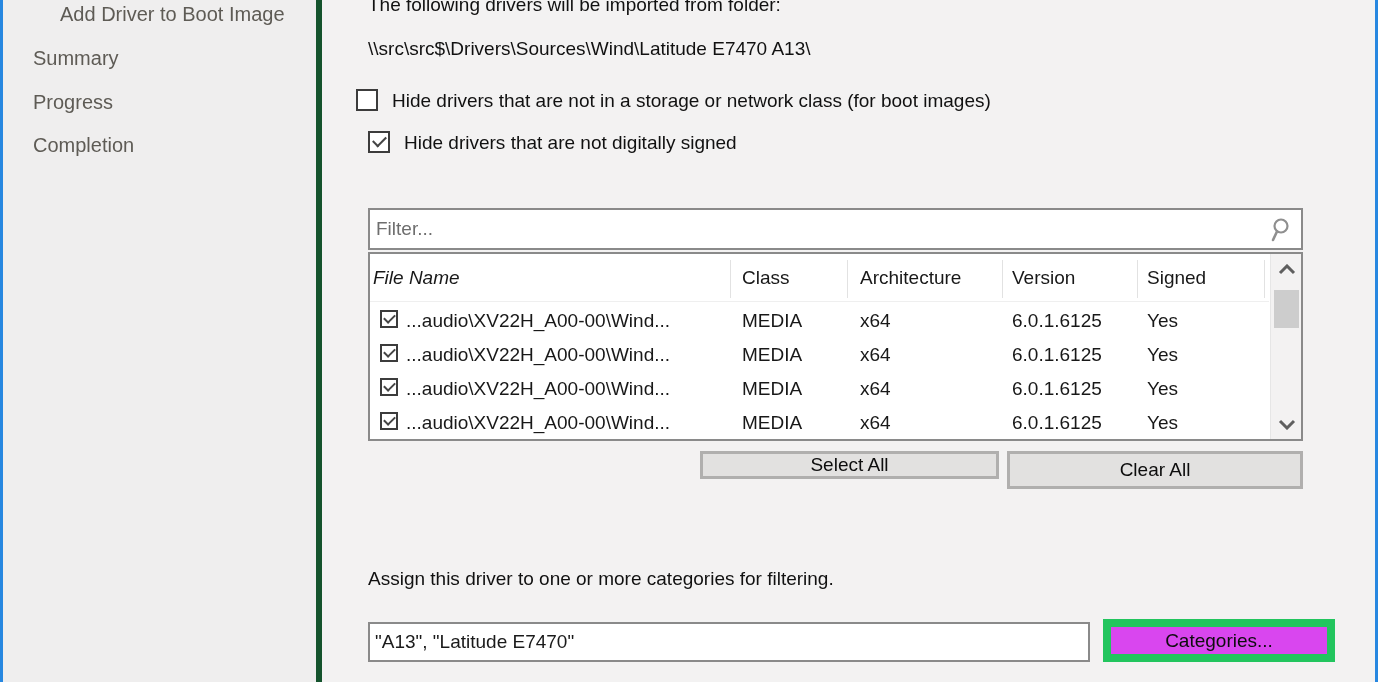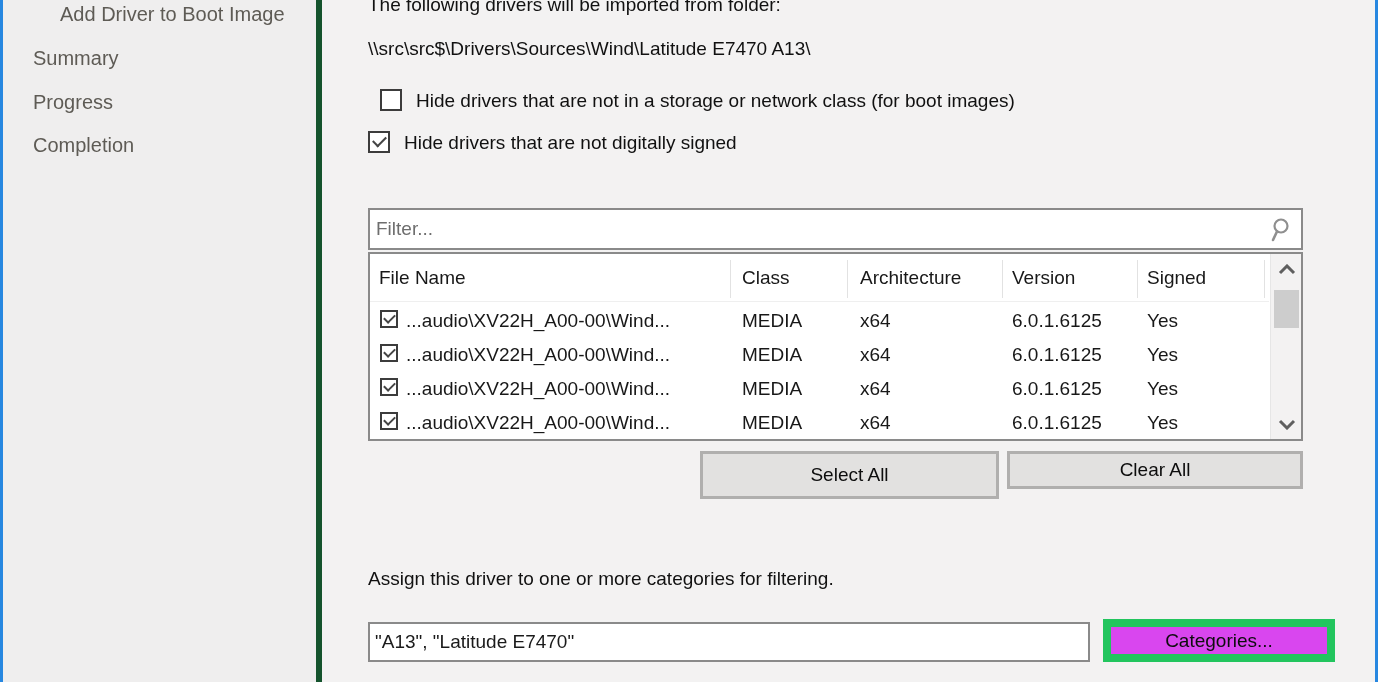--- a/index.html
+++ b/index.html
@@ -41,21 +41,21 @@
                   outline:none; font-family:"Liberation Sans",sans-serif; font-size:19px; color:#333; background:transparent; }
   .filter-input::placeholder { color:#6e6e6e; opacity:1; }
   .search-icon { position:absolute; right:8px; top:7px; }
 
   
   .table { position:absolute; left:368px; top:252px; width:935px; height:189px;
            background:#fff; border:2px solid #8a8a8a; }
   .thead { position:absolute; left:0; top:0; width:899px; height:48px; background:#fff;
            border-bottom:1px solid #efefef; }
   .th { position:absolute; top:13px; font-size:19px; color:#181818; white-space:nowrap; }
-  .th-file { left:9px; } .th-class { left:372px; } .th-arch { left:490px; }
+  .th-file { left:3px;font-style:italic; } .th-class { left:372px; } .th-arch { left:490px; }
   .th-ver { left:642px; } .th-signed { left:777px; }
   .col-sep { position:absolute; top:6px; width:1px; height:38px; background:#e2e2e2; }
 
   .t-row { position:absolute; left:0; width:899px; height:34px; }
   .t-cell { position:absolute; top:6px; font-size:19px; color:#181818; white-space:nowrap; }
   .t-cb { position:absolute; left:10px; top:6px; }
   .c-file { left:36px; } .c-class { left:372px; } .c-arch { left:490px; }
   .c-ver { left:642px; } .c-signed { left:777px; }
 
   
@@ -63,21 +63,21 @@
              background:#f3f2f2; border-left:1px solid #e6e6e6; }
   .scroll-btn { position:absolute; left:0; width:31px; height:30px; display:flex;
                 align-items:center; justify-content:center; }
   .scroll-up { top:0; } .scroll-down { bottom:0; }
   .scroll-thumb { position:absolute; left:3px; top:36px; width:25px; height:38px; background:#cdcdcd; }
 
   
   .btn { position:absolute; display:flex; align-items:center; justify-content:center;
          background:#e2e1e0; border:3px solid #b0afae; font-size:19px; color:#0d0d0d;
          font-family:"Liberation Sans",sans-serif; cursor:default; white-space:nowrap; }
-  .btn-select-all { left:700px; top:451px; width:299px; height:48px; }
+  .btn-select-all { left:700px; top:451px; width:299px; height:28px; }
   .btn-clear-all  { left:1007px; top:451px; width:296px; height:38px; }
   .btn-categories { left:1103px; top:619px; width:232px; height:43px;
                     border:8px solid #22c55e; background:#d946ef; }
 
   
   .cat-box { position:absolute; left:368px; top:622px; width:722px; height:40px;
              background:#fff; border:2px solid #8a8a8a; }
   .cat-input { position:absolute; left:5px; top:3px; width:708px; height:30px; border:none; outline:none;
                font-family:"Liberation Sans",sans-serif; font-size:19px; color:#1a1a1a; background:transparent; }
 </style>
@@ -91,21 +91,21 @@
   <div class="sidebar">
     <div class="side-item current" style="top:3px">Add Driver to Boot Image</div>
     <div class="side-item" style="top:47px">Summary</div>
     <div class="side-item" style="top:91px">Progress</div>
     <div class="side-item" style="top:134px">Completion</div>
   </div>
 
   <div class="txt" style="left:368px; top:-6px;">The following drivers will be imported from folder:</div>
   <div class="txt" style="left:368px; top:38px;">\\src\src$\Drivers\Sources\Wind\Latitude E7470 A13\</div>
 
-  <div class="cb-row" style="left:380px; top:89px; width:720px;">
+  <div class="cb-row" style="left:356px; top:89px; width:720px;">
     <span class="checkbox"></span>
     <span class="cb-label">Hide drivers that are not in a storage or network class (for boot images)</span>
   </div>
 
   <div class="cb-row" style="left:368px; top:131px; width:720px;">
     <span class="checkbox checked"></span>
     <span class="cb-label">Hide drivers that are not digitally signed</span>
   </div>
 
   <div class="filter-box">

